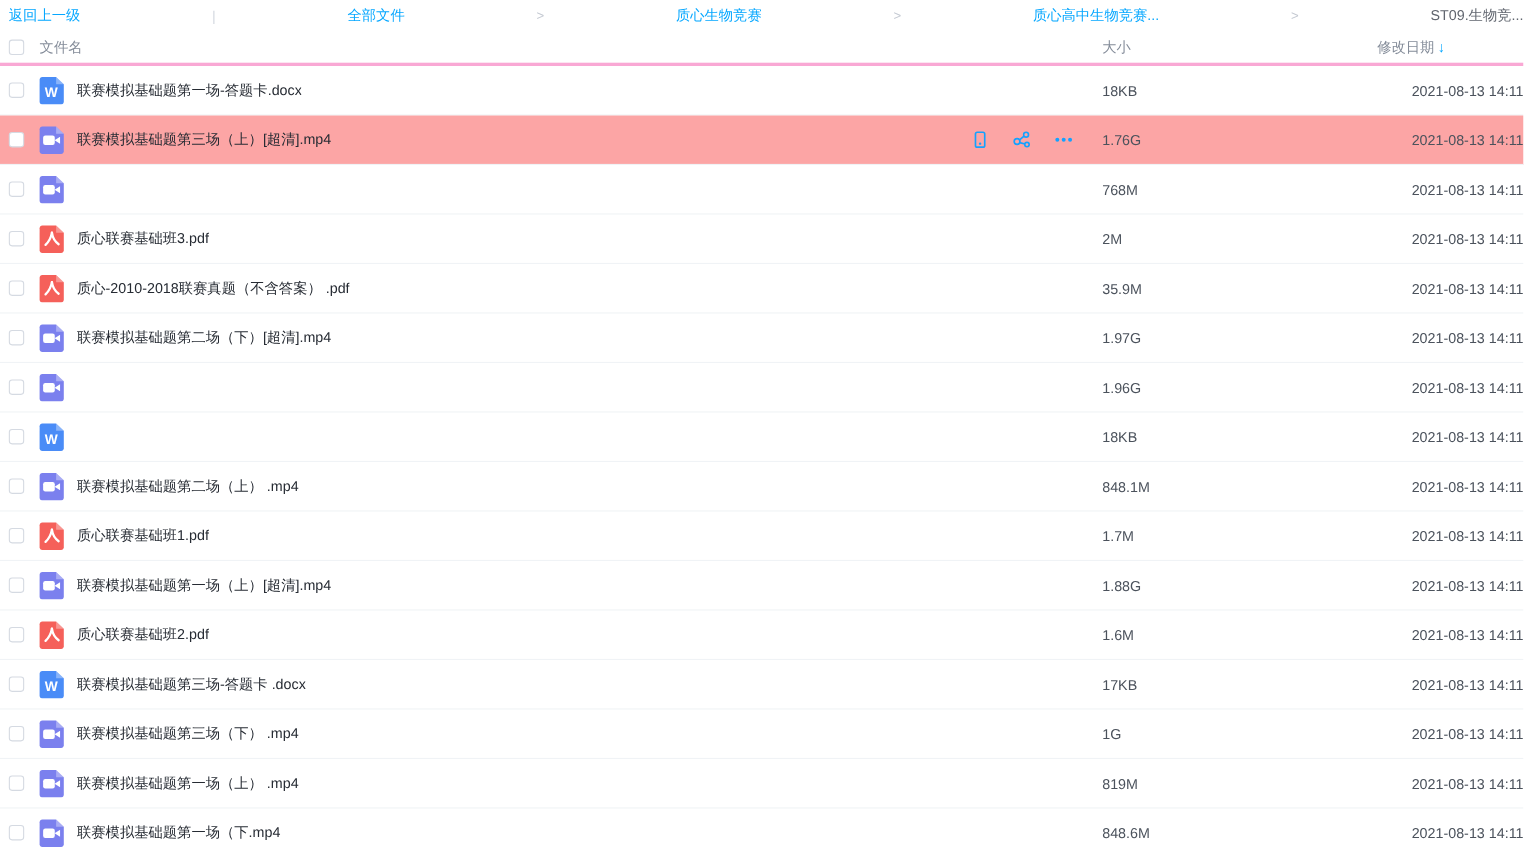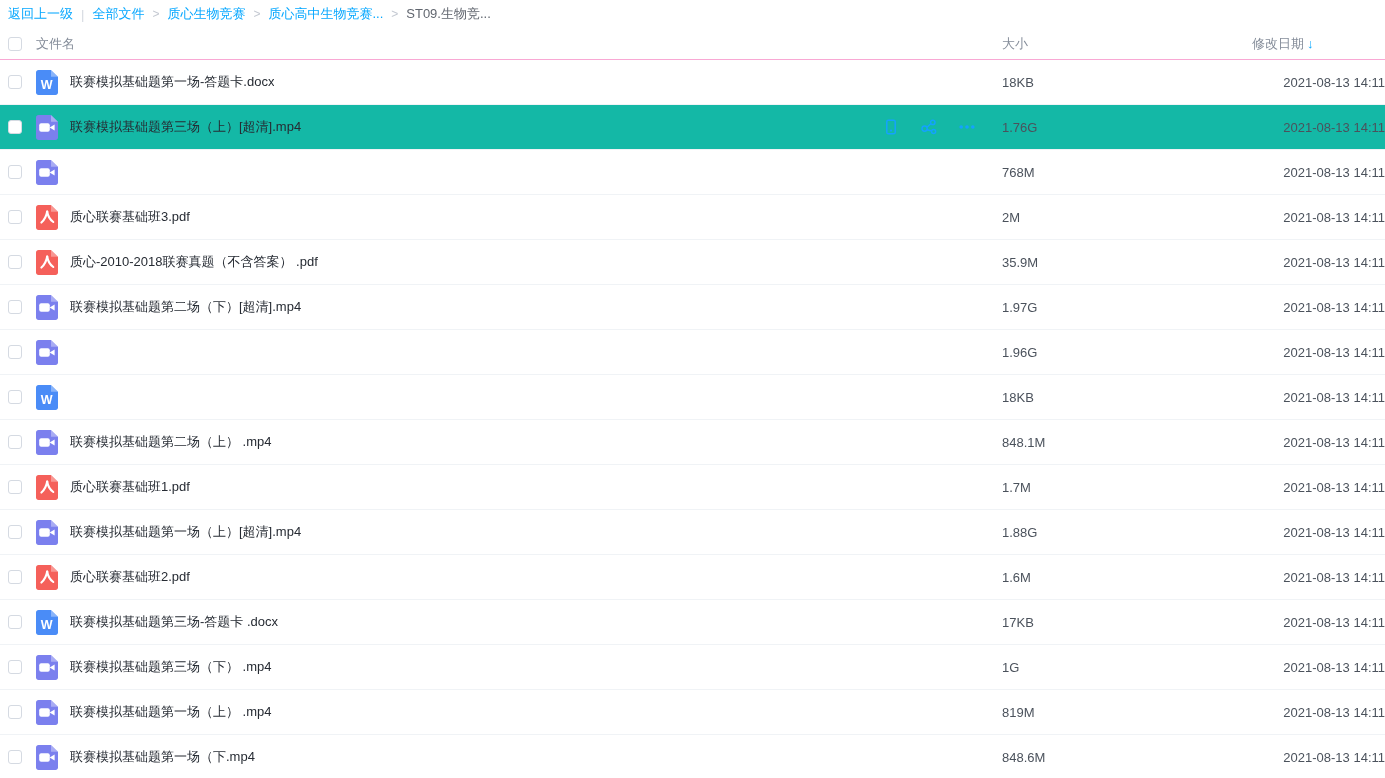--- a/index.html
+++ b/index.html
@@ -1,47 +1,47 @@
 <!DOCTYPE html>
 <html><head>
 <meta charset="utf-8">
 <style>
   * { margin:0; padding:0; box-sizing:border-box; }
   html,body { width:1385px; height:778px; overflow:hidden; background:#fff;
     font-family:"Liberation Sans","DejaVu Sans",sans-serif; }
 
   
   .breadcrumb { height:28px; display:flex; align-items:center; padding-left:8px;
-    font-size:13px; white-space:nowrap; }
+    font-size:13px; white-space:nowrap;justify-content:space-between; }
   .breadcrumb a { color:#06a7ff; text-decoration:none; cursor:pointer; }
   .breadcrumb .sep { color:#d4d9e0; margin:0 8px; }
   .breadcrumb .chev { color:#c3c8d1; margin:0 8px; font-size:12px; }
   .breadcrumb .current { color:#61666f; }
 
   
   .grid { display:grid;
     grid-template-columns:8px 26px 36px 932px 250px 133px;
     align-items:center; }
 
   
-  .table-header { height:32px; border-bottom:1px solid #f9a8d4;
+  .table-header { height:32px; border-bottom:3px solid #f9a8d4;
     font-size:13px; color:#848c99; }
   .table-header .col-name { grid-column:3 / 5; padding-left:2px; }
   .table-header .col-size { grid-column:5; }
   .table-header .col-date { grid-column:6; text-align:left; padding-right:40px; cursor:pointer; }
   .sort-arrow { color:#06a7ff; font-weight:bold; margin-left:3px; }
 
   
   .checkbox { width:14px; height:14px; border:1px solid #d5dae2; border-radius:3px;
     background:#fff; display:inline-block; cursor:pointer; }
   .cb-cell { grid-column:2; display:flex; justify-content:flex-start; }
 
   
   .row { height:45px; border-bottom:1px solid #f0f3f6; font-size:13px; cursor:pointer; }
-  .row.highlighted { background:#14b8a6; }
+  .row.highlighted { background:#fca5a5; }
   .icon-cell { grid-column:3; display:flex; align-items:center; }
   .file-icon { width:26px; height:26px; display:block; }
   .name-cell { grid-column:4; display:flex; justify-content:space-between; overflow:hidden; }
   .file-name { color:#262b33; text-decoration:none; white-space:nowrap; overflow:hidden;
     text-overflow:ellipsis; }
   .file-size { grid-column:5; color:#4b525c; }
   .file-date { grid-column:6; color:#4b525c; text-align:right; white-space:nowrap; }
 
   
   .ic { display:none; }

